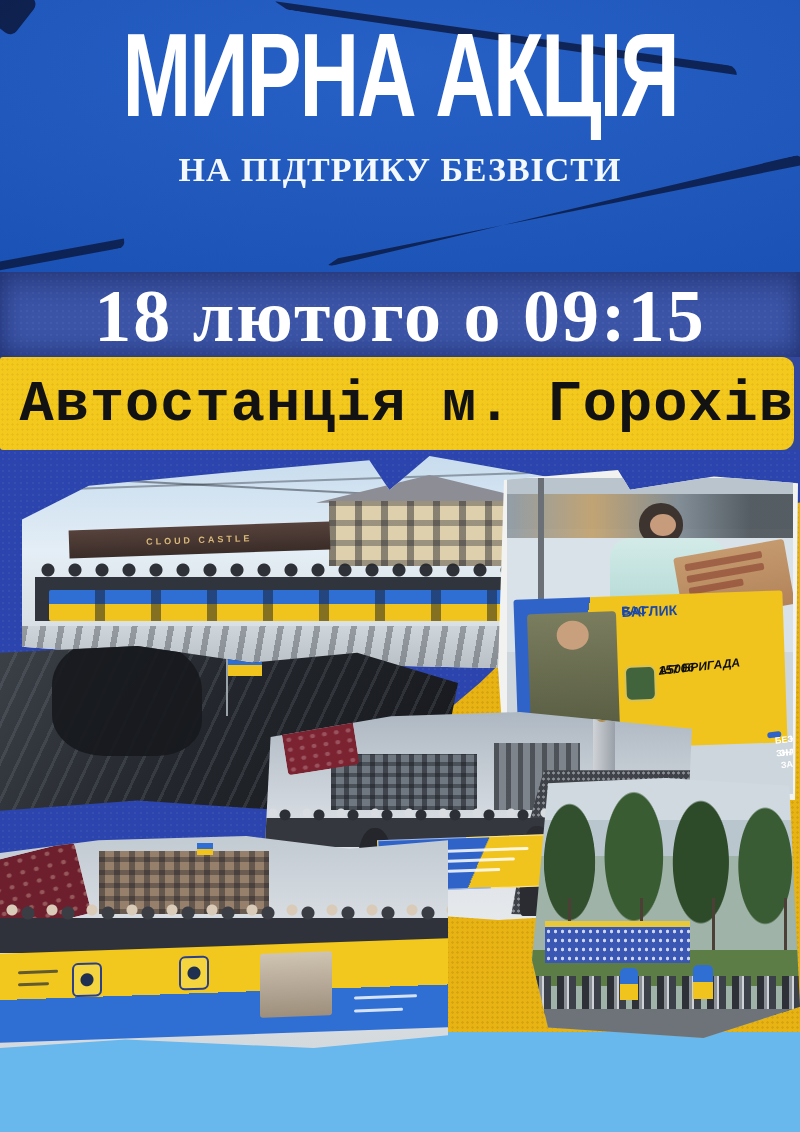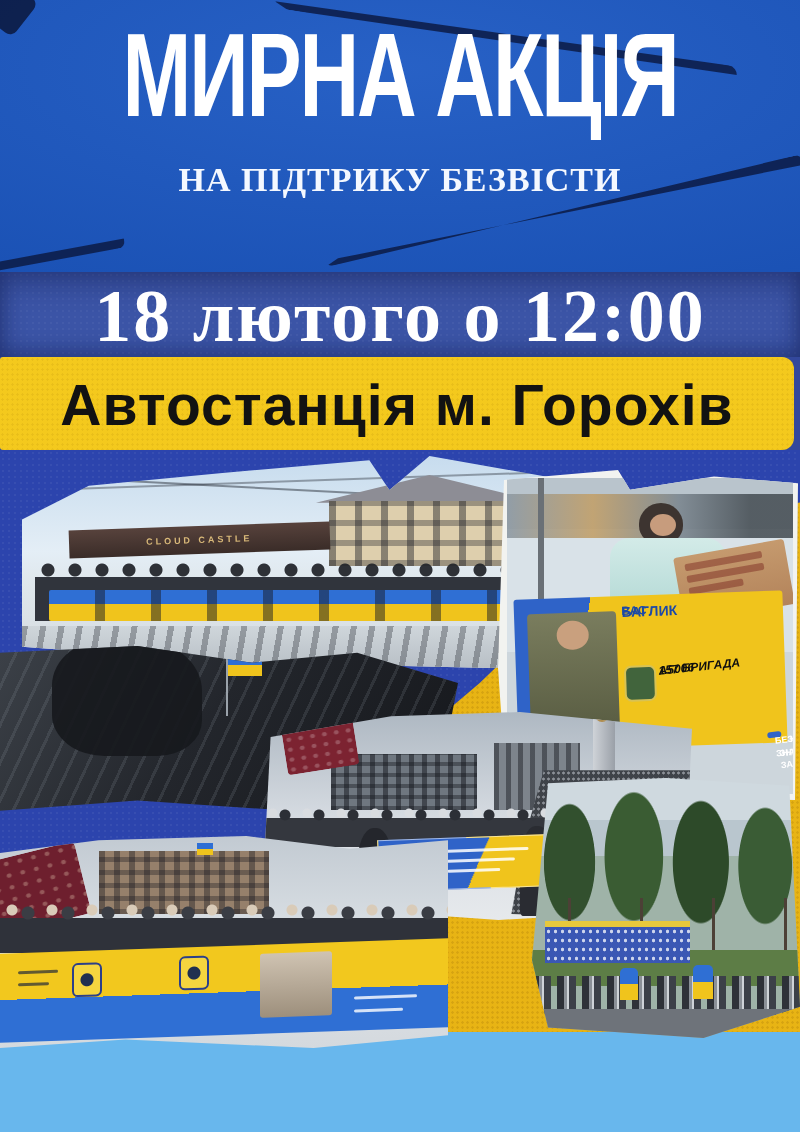--- a/index.html
+++ b/index.html
@@ -19,21 +19,21 @@
   .stroke-corner{left:-16px;top:-16px;width:46px;height:44px;transform:rotate(38deg);border-radius:8px;background:#0b1940;}
   .stroke-a{left:272px;top:26px;width:468px;height:22px;transform:rotate(10deg);
     clip-path:polygon(0 72%,100% 0,100% 38%,3% 100%);}
   .stroke-b{left:318px;top:200px;width:500px;height:20px;transform:rotate(-11deg);
     clip-path:polygon(0 100%,97% 0,100% 52%,3% 68%);}
   .stroke-c{left:-14px;top:248px;width:140px;height:15px;transform:rotate(-13deg);
     clip-path:polygon(0 0,100% 42%,100% 100%,0 58%);}
   .title{left:0;top:16px;width:100%;text-align:center;color:#ffffff;
     font-weight:bold;font-size:118px;line-height:1.0;letter-spacing:-3px;
     transform:scaleX(.70);white-space:nowrap;}
-  .subtitle{left:0;top:152px;width:100%;text-align:center;color:#f4f8ff;
+  .subtitle{left:0;top:142px;width:100%;text-align:center;color:#f4f8ff;
     font-family:"Liberation Serif",serif;font-weight:bold;font-size:34px;
     line-height:1.62;letter-spacing:1px;}
   .subtitle div{position:static;}
 
   
   .sec-date{left:0;top:272px;width:800px;height:85px;
     background:
       radial-gradient(rgba(255,255,255,.045) 1px, transparent 1.3px),
       #3b54a6;
     background-size:6px 6px,auto;
@@ -43,22 +43,22 @@
     font-size:74px;line-height:88px;letter-spacing:2px;white-space:nowrap;}
 
   
   .band-backing{left:0;top:357px;width:800px;height:93px;background:#33489c;}
   .sec-location{left:0;top:357px;width:794px;height:93px;
     background:
       radial-gradient(rgba(140,95,0,.10) 1px, transparent 1.4px),
       #f4c91d;
     background-size:5px 5px,auto;
     border-radius:3px 12px 12px 3px;}
-  .location-text{left:0;top:0;width:100%;height:100%;text-align:center;
-    font-family:Liberation Sans, sans-serif;font-weight:bold;color:#121212;
+  .location-text{left:0;top:0;width:100%;height:100%;text-align:right;
+    font-family:Liberation Mono, monospace;font-weight:bold;color:#121212;
     font-size:57px;line-height:96px;letter-spacing:1px;white-space:nowrap;}
 
   
   .sec-footer{left:0;top:1028px;width:800px;height:104px;background:#68b7ed;}
 
   
   .collage{left:0;top:450px;width:800px;height:582px;overflow:visible;
     background:
       radial-gradient(rgba(255,255,255,.05) 1px, transparent 1.3px),
       #2c44ad;
@@ -256,21 +256,21 @@
     <div class="stroke stroke-a"></div>
     <div class="stroke stroke-b"></div>
     <div class="stroke stroke-c"></div>
     <div class="title">МИРНА АКЦІЯ</div>
     <div class="subtitle">
       <div>НА ПІДТРИКУ БЕЗВІСТИ</div>
     </div>
   </div>
 
   <div class="sec-date">
-    <div class="date-text">18 лютого о 12:00</div>
+    <div class="date-text">18 лютого о 09:15</div>
   </div>
 
   <div class="band-backing"></div>
   <div class="sec-location">
     <div class="location-text">Автостанція м. Горохів</div>
   </div>
 
   <div class="sec-footer"></div>
 
   <div class="collage">

